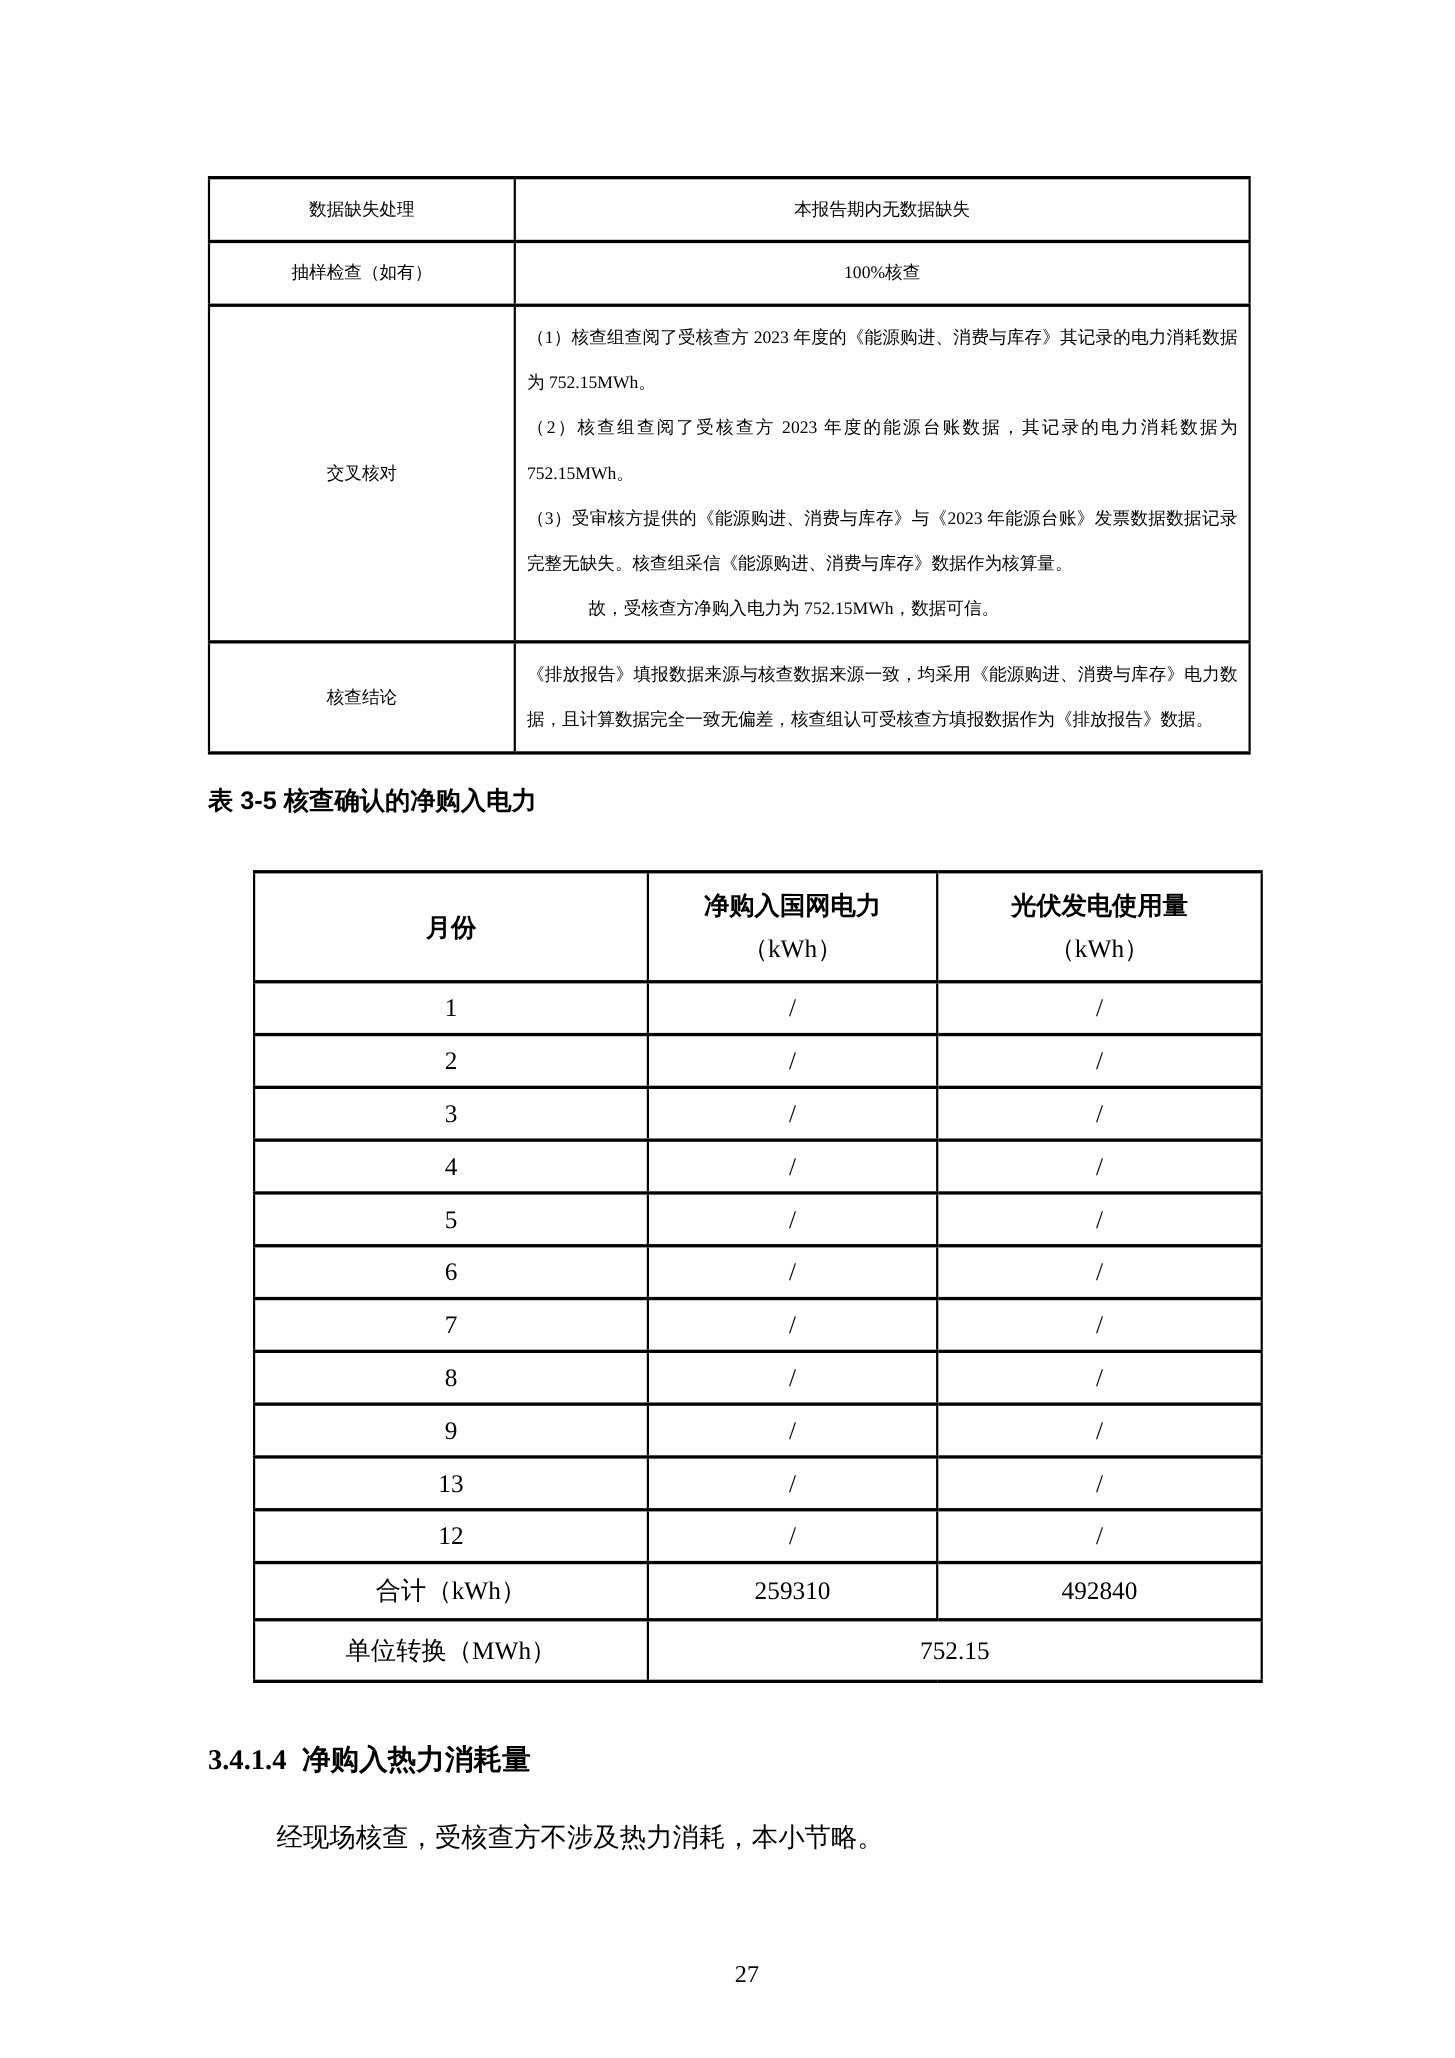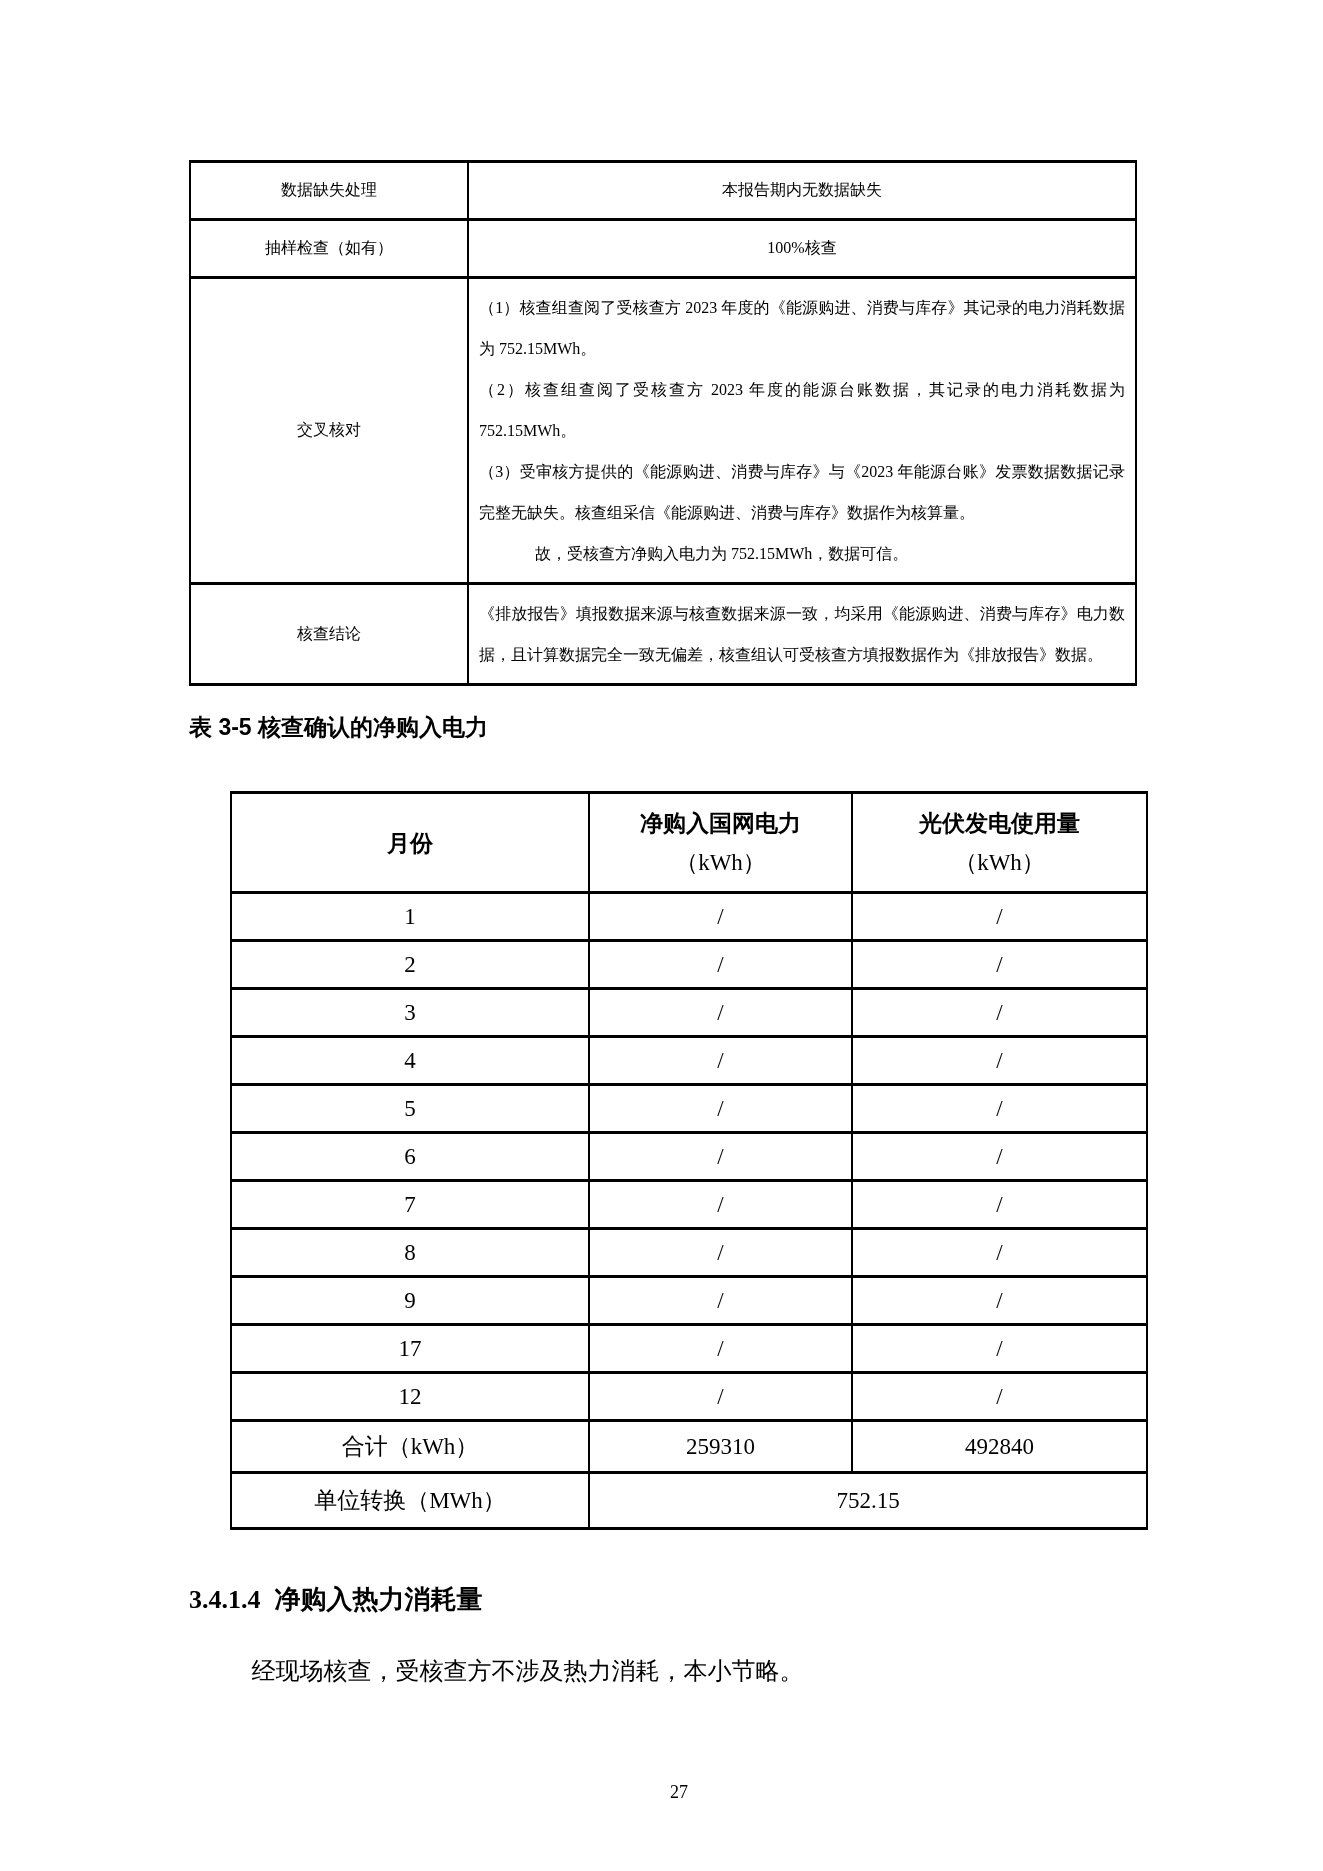--- a/index.html
+++ b/index.html
@@ -89,21 +89,21 @@
     font-size: 24px;
     text-indent: 2.6em;
     line-height: 36px;
   }
   .page-number {
     position: absolute;
     left: 0;
     top: 1782px;
     width: 1323px;
     text-align: center;
-    font-size: 18px;
+    font-size: 22px;
     padding-left: 35px;
   }
 </style>
 </head>
 <body>
 
 <div class="content">
 
   <table class="doc-table">
     <tbody>
@@ -191,21 +191,21 @@
         <td>8</td>
         <td>/</td>
         <td>/</td>
       </tr>
       <tr>
         <td>9</td>
         <td>/</td>
         <td>/</td>
       </tr>
       <tr>
-        <td>17</td>
+        <td>13</td>
         <td>/</td>
         <td>/</td>
       </tr>
       <tr>
         <td>12</td>
         <td>/</td>
         <td>/</td>
       </tr>
       <tr class="total-row">
         <td>合计（kWh）</td>

